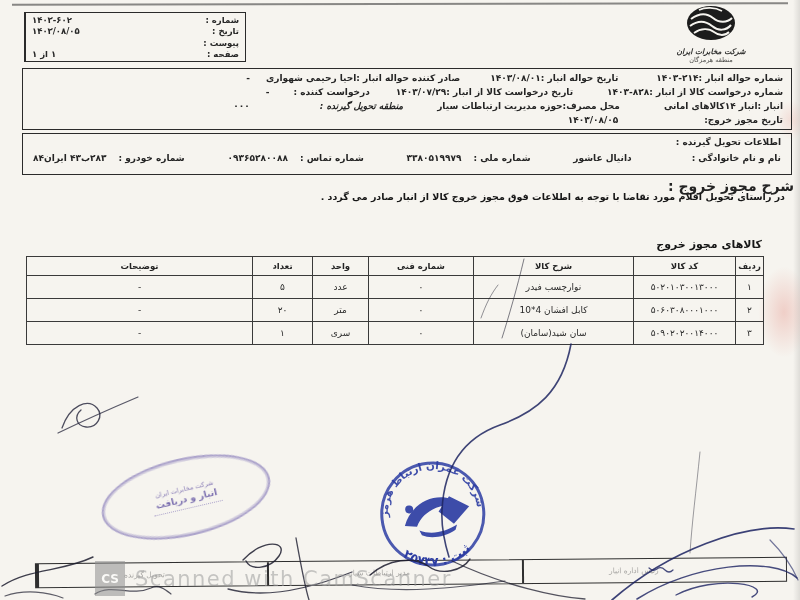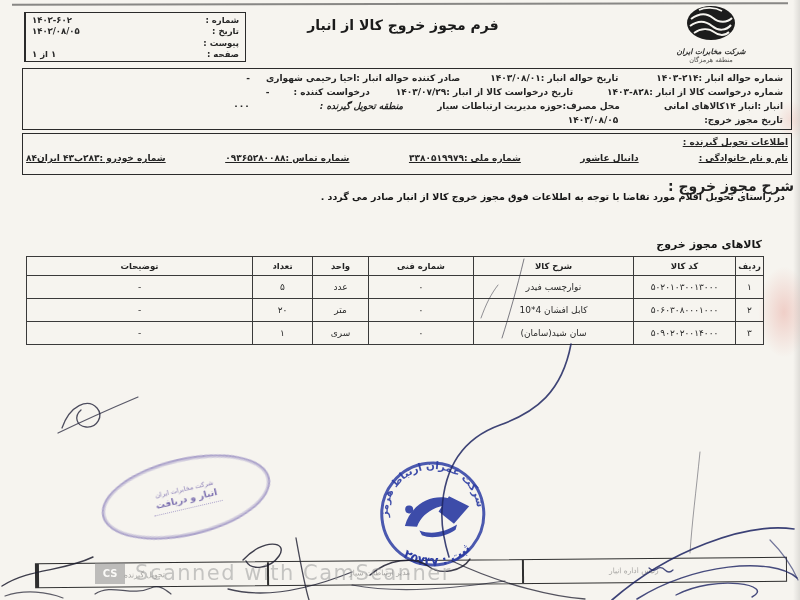--- a/index.html
+++ b/index.html
@@ -20,25 +20,25 @@
   
   .title{position:absolute;left:278px;top:17px;width:250px;text-align:center;font-size:14px;font-weight:bold;color:#1b1b1b;direction:rtl;}
   .logo-wrap{position:absolute;left:664px;top:5px;width:94px;text-align:center;}
   .company{font-size:7.5px;font-weight:bold;font-style:italic;color:#30302f;direction:rtl;margin-top:1px;}
   .region{font-size:6.5px;color:#4a4a48;direction:rtl;}
   
   .box1{position:absolute;left:22px;top:68px;width:770px;height:62px;border:1.6px solid #2b2b2b;box-sizing:border-box;direction:rtl;padding:2px 8px;display:flex;flex-direction:column;justify-content:space-between;}
   .irow{display:flex;align-items:center;font-size:9px;font-weight:bold;color:#242424;height:13px;}
   .seg{display:flex;align-items:center;white-space:nowrap;}
   .seg .lbl{}
-  .recv{position:absolute;left:22px;top:133px;width:770px;height:42px;border:1.6px solid #2b2b2b;box-sizing:border-box;direction:rtl;padding:3px 3px;text-decoration:underline;}
+  .recv{position:absolute;left:22px;top:133px;width:770px;height:42px;border:1.6px solid #2b2b2b;box-sizing:border-box;direction:rtl;padding:3px 10px;}
   .recv-title{font-size:9px;font-weight:bold;color:#242424;white-space:nowrap;}
   .recv-row{display:flex;justify-content:space-between;margin-top:6px;font-size:9px;font-weight:bold;color:#242424;}
   .recv-row .field{display:flex;white-space:nowrap;}
-  .recv-row .field .lbl{}
+  .recv-row .field .lbl{margin-left:12px;}
   
   .desc-label{position:absolute;right:6px;top:178px;direction:rtl;font-size:14px;font-weight:bold;color:#242424;white-space:nowrap;}
   .desc-text{position:absolute;right:15px;top:191px;direction:rtl;font-size:9.5px;font-weight:bold;color:#161616;white-space:nowrap;text-align:center;}
   
   .goods-title{position:absolute;right:38px;top:238px;direction:rtl;font-size:11px;font-weight:bold;color:#161616;white-space:nowrap;text-align:right;}
   table.goods{position:absolute;left:26px;top:256px;width:737px;border-collapse:collapse;direction:rtl;table-layout:fixed;}
   table.goods th,table.goods td{border:1.3px solid #3a3a3a;text-align:center;vertical-align:middle;overflow:hidden;white-space:nowrap;}
   table.goods th{height:16px;font-size:8.5px;font-weight:bold;color:#242424;}
   table.goods td{height:20px;font-size:9px;color:#2a2a2a;}
   td.code{letter-spacing:1.5px;font-size:8.5px;}
@@ -49,21 +49,21 @@
   .fcell-label{position:absolute;top:7px;font-size:7.5px;color:#444;opacity:.45;direction:rtl;white-space:nowrap;}
   
   .stamp-oval{position:absolute;left:100px;top:458px;width:168px;height:74px;border:2.2px solid rgba(122,108,178,.6);border-radius:50%;box-shadow:inset 0 0 0 1.5px rgba(122,108,178,.3);transform:rotate(-13deg);display:flex;flex-direction:column;align-items:center;justify-content:center;z-index:20;filter:blur(.3px);}
   .stamp-oval .l1{font-size:6.5px;color:rgba(116,102,172,.85);direction:rtl;white-space:nowrap;}
   .stamp-oval .l2{font-size:9px;font-weight:bold;color:rgba(110,96,168,.9);direction:rtl;white-space:nowrap;margin-top:1px;}
   .stamp-oval .l3{width:70px;border-bottom:1.5px dotted rgba(122,108,178,.6);margin-top:4px;}
   .stamp-round{position:absolute;left:368px;top:449px;z-index:20;transform:rotate(-6deg);}
   
   .ink{position:absolute;left:0;top:0;z-index:30;pointer-events:none;}
   .watermark{position:absolute;left:95px;top:561px;display:flex;align-items:center;gap:10px;z-index:40;opacity:.55;}
-  .cs-badge{width:30px;height:21px;background:#8f8f8f;border-radius:0;color:#fff;font-size:10px;font-weight:bold;display:flex;align-items:center;justify-content:center;}
+  .cs-badge{width:30px;height:35px;background:#8f8f8f;border-radius:0;color:#fff;font-size:12px;font-weight:bold;display:flex;align-items:center;justify-content:center;}
   .wm-text{font-size:21px;color:#9d9d9d;letter-spacing:1.5px;white-space:nowrap;}
 </style>
 </head>
 <body>
 
 <div class="page">
 
   <div class="topline"></div>
   <div class="edge-r"></div>
   <div class="smudge a"></div>
@@ -81,21 +81,20 @@
     <div class="meta-row">
       <span class="m-label">پیوست :</span>
       <span class="m-value"></span>
     </div>
     <div class="meta-row">
       <span class="m-label">صفحه :</span>
       <span class="m-value">۱ از ۱</span>
     </div>
   </div>
 
-  <div class="title nowrap">فرم مجوز خروج کالا از انبار</div>
 
   <div class="logo-wrap">
     <svg width="52" height="37" viewBox="0 0 52 37">
       <ellipse cx="26" cy="18" rx="24" ry="17" fill="#1c1c1c"></ellipse>
       <path d="M6 14 C14 8 22 8 28 13 C34 18 42 18 47 13" stroke="#f6f4ef" stroke-width="2" fill="none"></path>
       <path d="M5 21 C13 15 21 16 27 21 C33 26 41 26 46 20" stroke="#f6f4ef" stroke-width="2" fill="none"></path>
       <path d="M9 28 C16 23 24 23 29 27 C34 31 40 31 44 27" stroke="#f6f4ef" stroke-width="1.8" fill="none"></path>
       <path d="M14 5 C20 2 30 2 37 6" stroke="#f6f4ef" stroke-width="1.6" fill="none"></path>
     </svg>
     <div class="company nowrap">شرکت مخابرات ایران</div>

